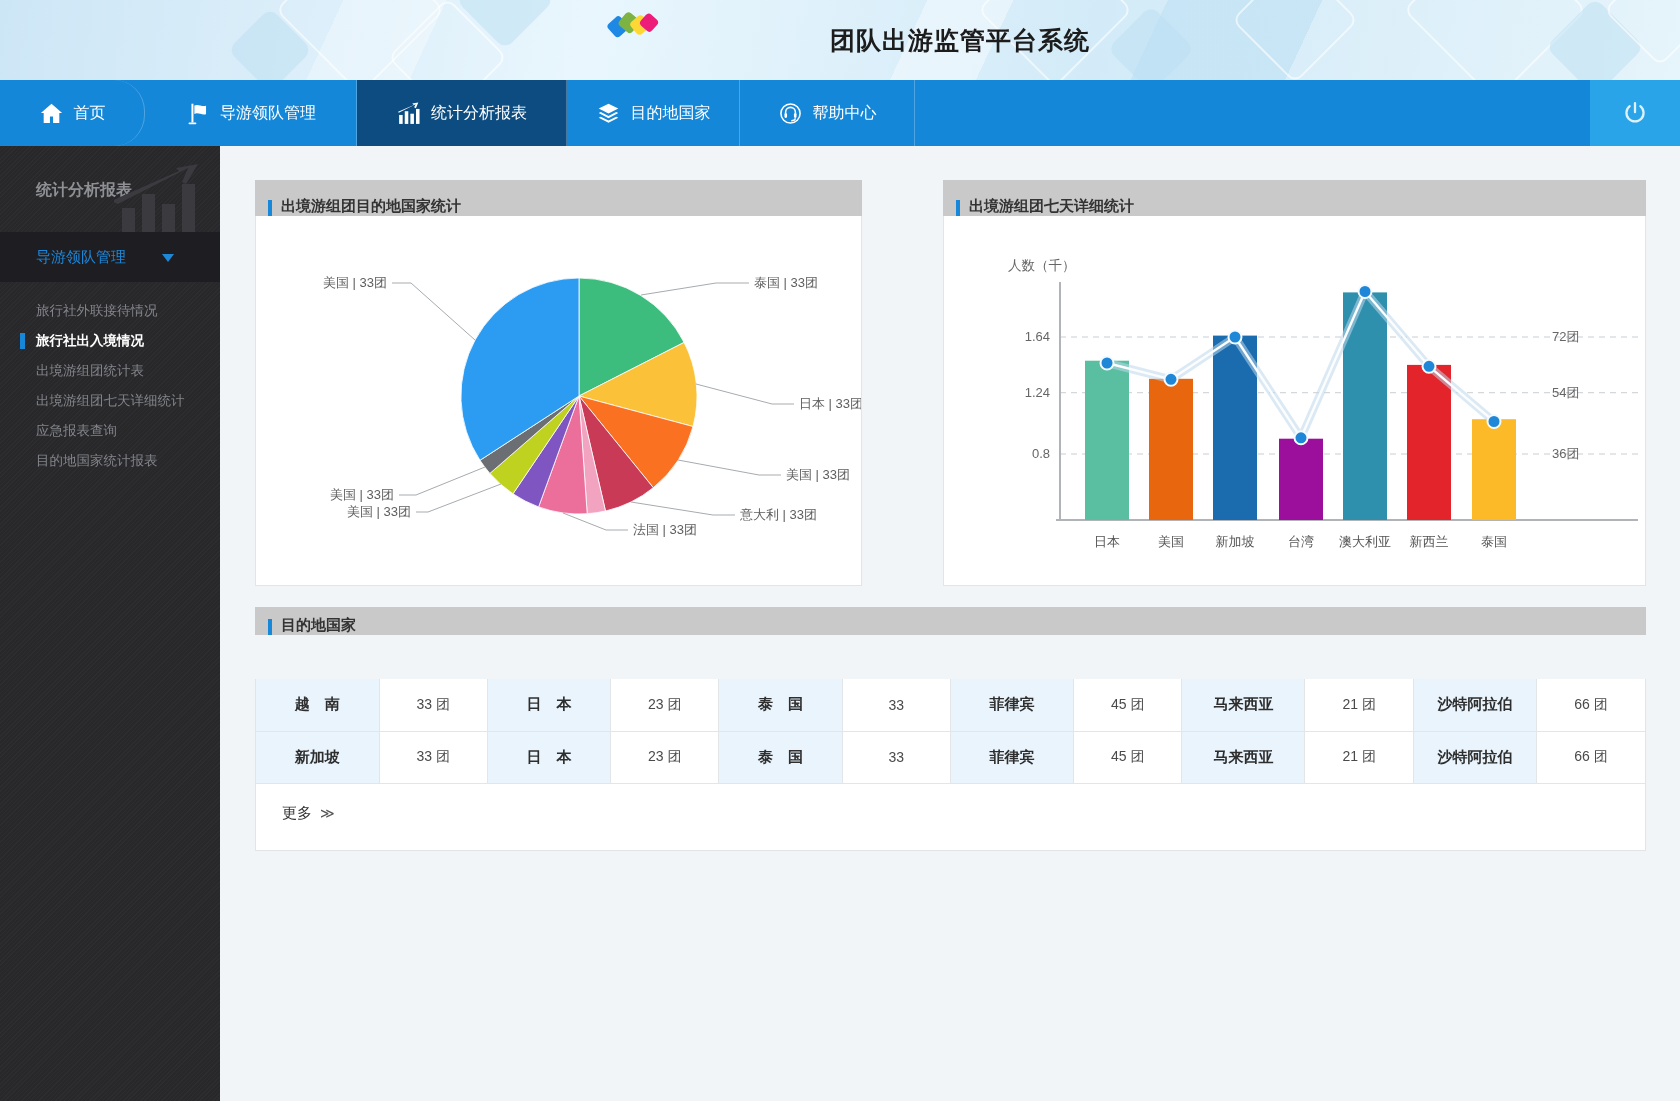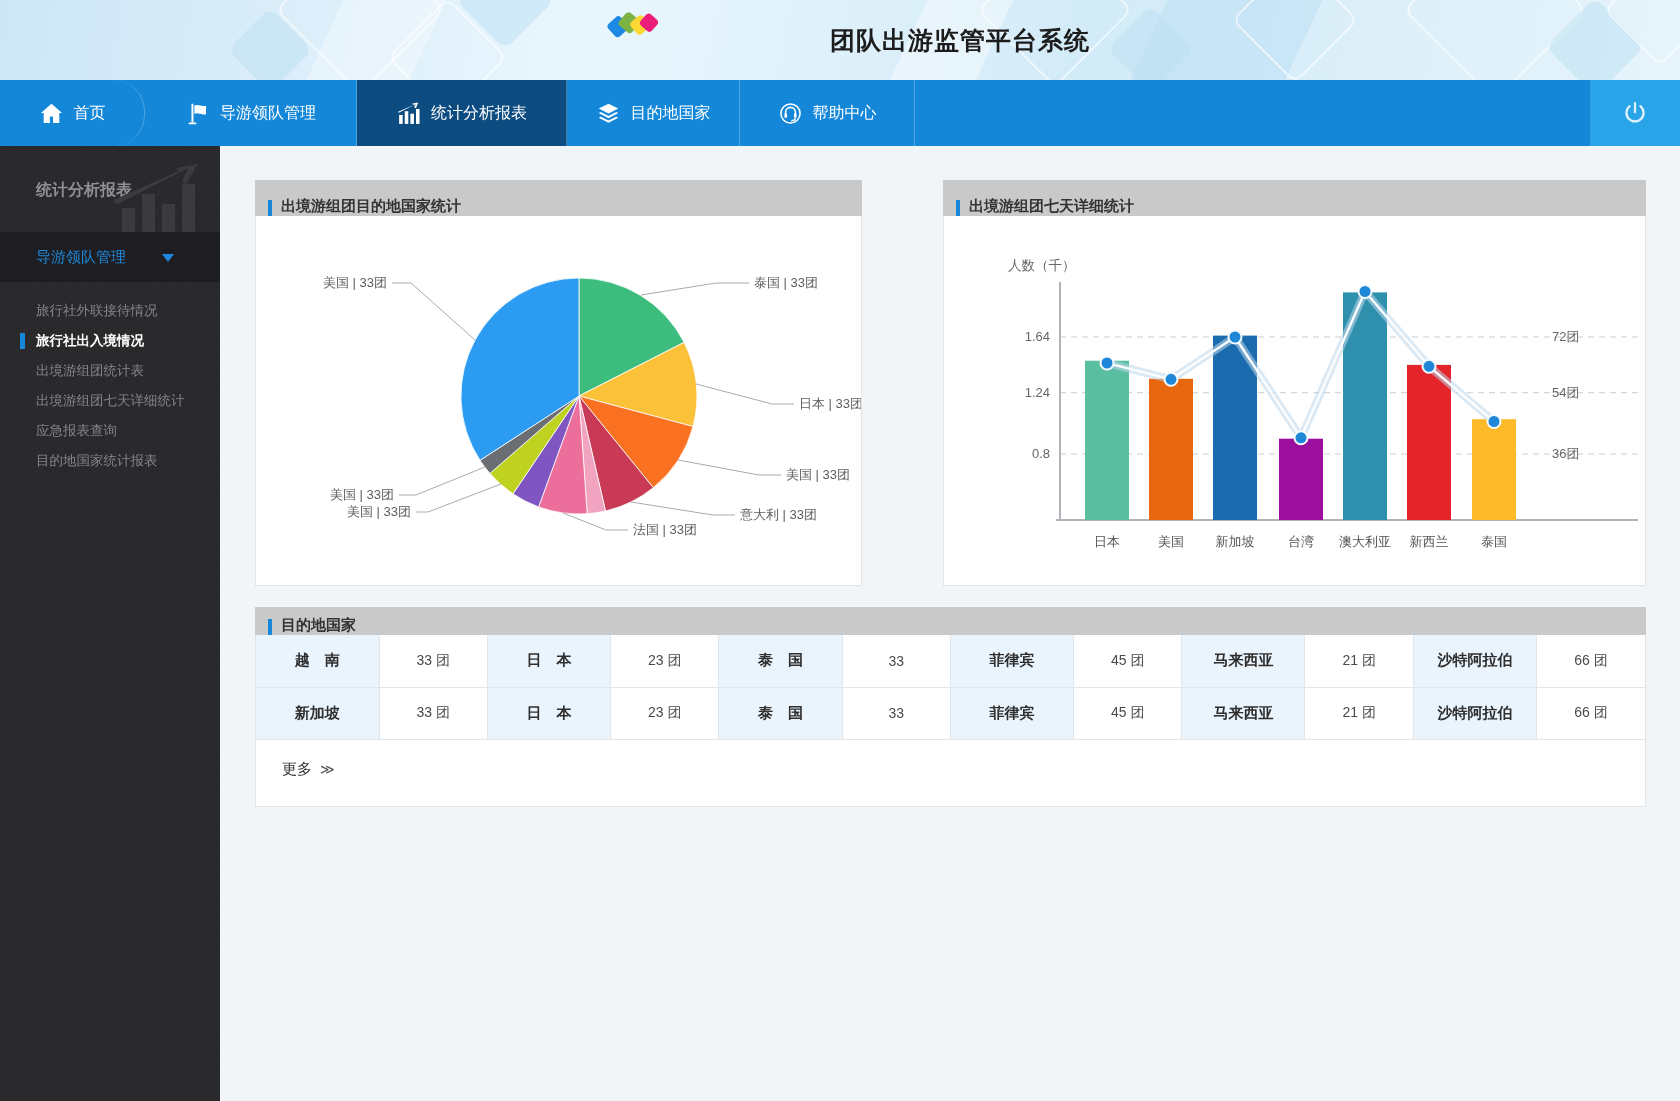--- a/index.html
+++ b/index.html
@@ -70,21 +70,21 @@
   .panel-table .panel-head { height:28px; }
   .panel-table .panel-body { height:172px; }
 
   svg.chart { display:block; }
   .pie-label { font-size:13px; fill:#5e5e5e; }
   .ax { font-size:13px; fill:#666; }
   .axl { font-size:13.5px; fill:#666; }
   .xcat { font-size:13px; fill:#555; }
 
   
-  table.dest { width:100%; border-collapse:collapse; table-layout:fixed; }
+  table.dest { width:100%; border-collapse:collapse; table-layout:fixed;margin-top:44px; }
   table.dest td { height:52px; text-align:center; vertical-align:middle;
     border:1px solid #e2e6e9; border-top:none; }
   table.dest td:first-child { border-left:none; }
   table.dest td:last-child { border-right:none; }
   td.c-country { background:#eaf4fc; font-size:15px; font-weight:bold; color:#2e2e2e; }
   td.c-count { background:#fff; font-size:14px; color:#4a4a4a; }
   .more-row { padding:20px 0 0 26px; font-size:15px; color:#333; cursor:pointer; width:110px; }
   .more-row .gg { margin-left:8px; color:#555; font-size:14px; }
 </style>
 </head>

